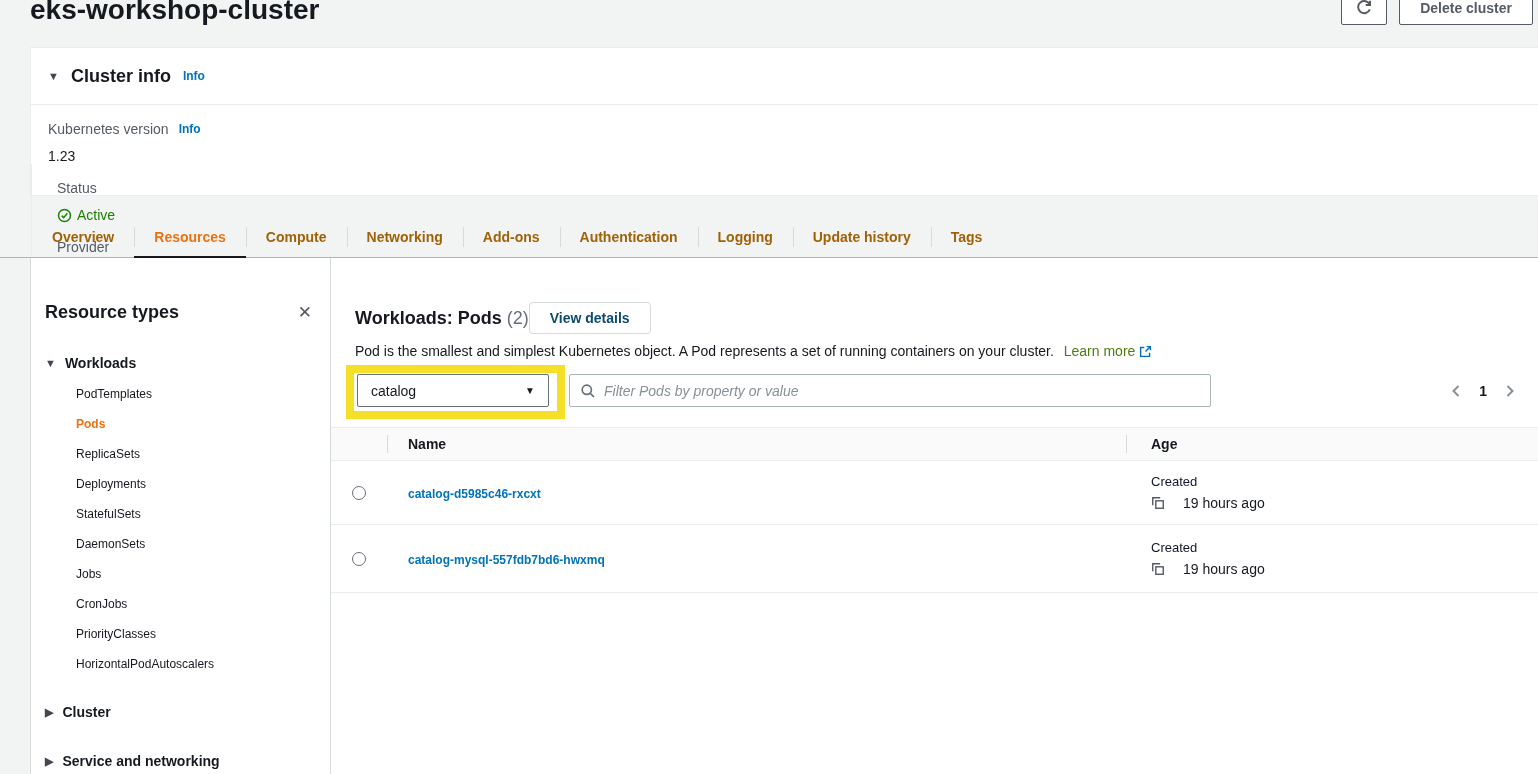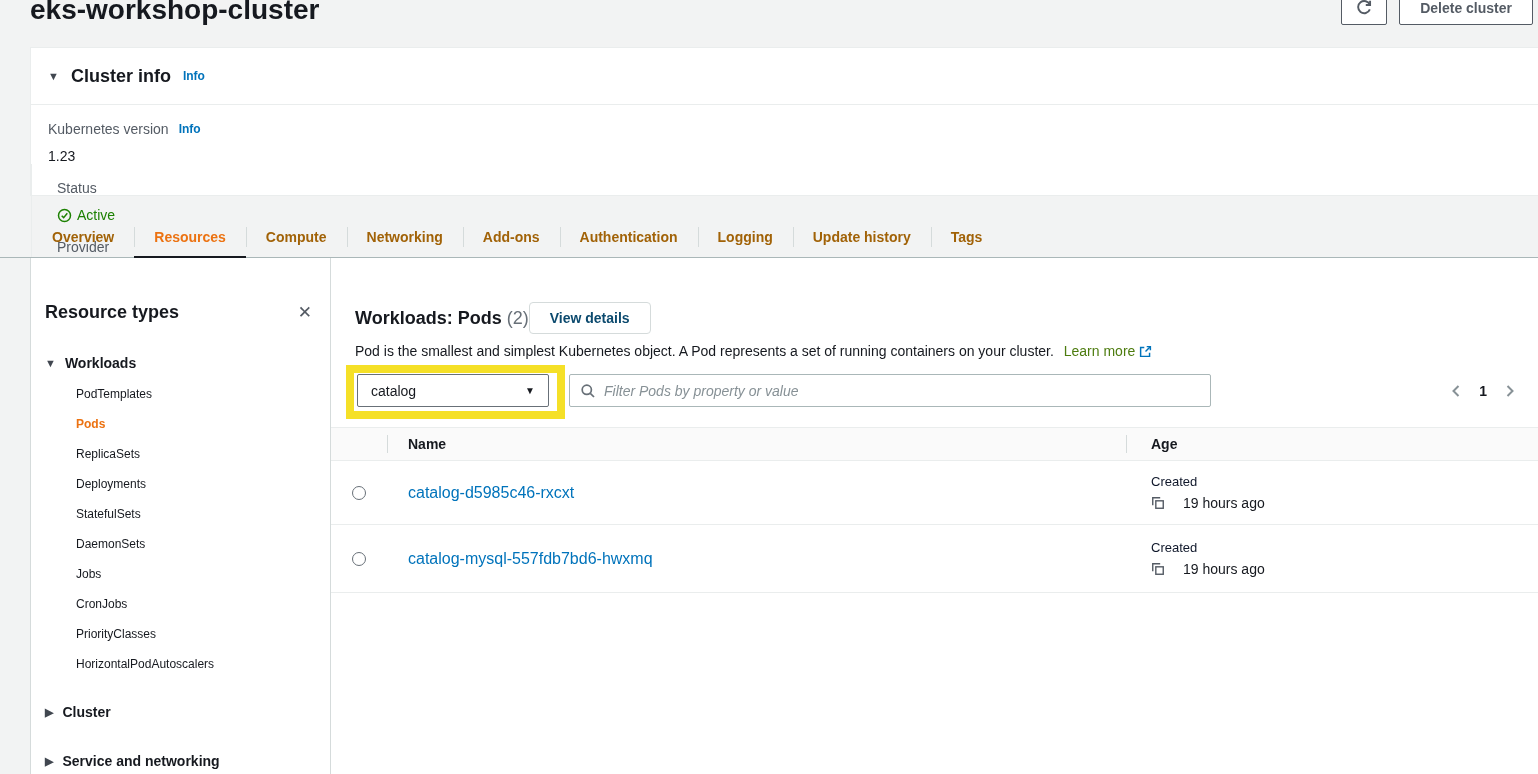--- a/index.html
+++ b/index.html
@@ -88,21 +88,21 @@
   .thead { display:flex; height:34px; background:#fafafa; border-top:1px solid #eaeded; border-bottom:1px solid #eaeded;
            align-items:center; font-size:14px; font-weight:700; color:#16191f; }
   .col-sel { width:56px; flex-shrink:0; display:flex; align-items:center; justify-content:center; }
   .col-name { width:739px; padding-left:21px; position:relative; flex-shrink:0; }
   .col-age { flex:1; padding-left:25px; position:relative; }
   .th-divider { position:absolute; left:0; top:50%; transform:translateY(-50%); height:18px; width:1px; background:#d5dbdb; }
   .trow { display:flex; align-items:center; border-bottom:1px solid #eaeded; }
   .trow-1 { height:64px; }
   .trow-2 { height:68px; }
   .radio { width:14px; height:14px; border:1.4px solid #687078; border-radius:50%; background:#fff; cursor:pointer; }
-  .pod-link { color:#0073bb; font-size:16px; text-decoration:none; cursor:pointer; }
+  .pod-link { color:#0073bb; font-size:12px; text-decoration:none; cursor:pointer;font-weight:bold; }
   .age-created { font-size:13px; color:#0f172a; }
   .age-time { display:flex; align-items:center; gap:18px; font-size:14px; color:#16191f; margin-top:6px; }
   svg { display:block; }
 </style>
 </head>
 <body>
 
 <div class="page">
 
   <div class="top-header">

